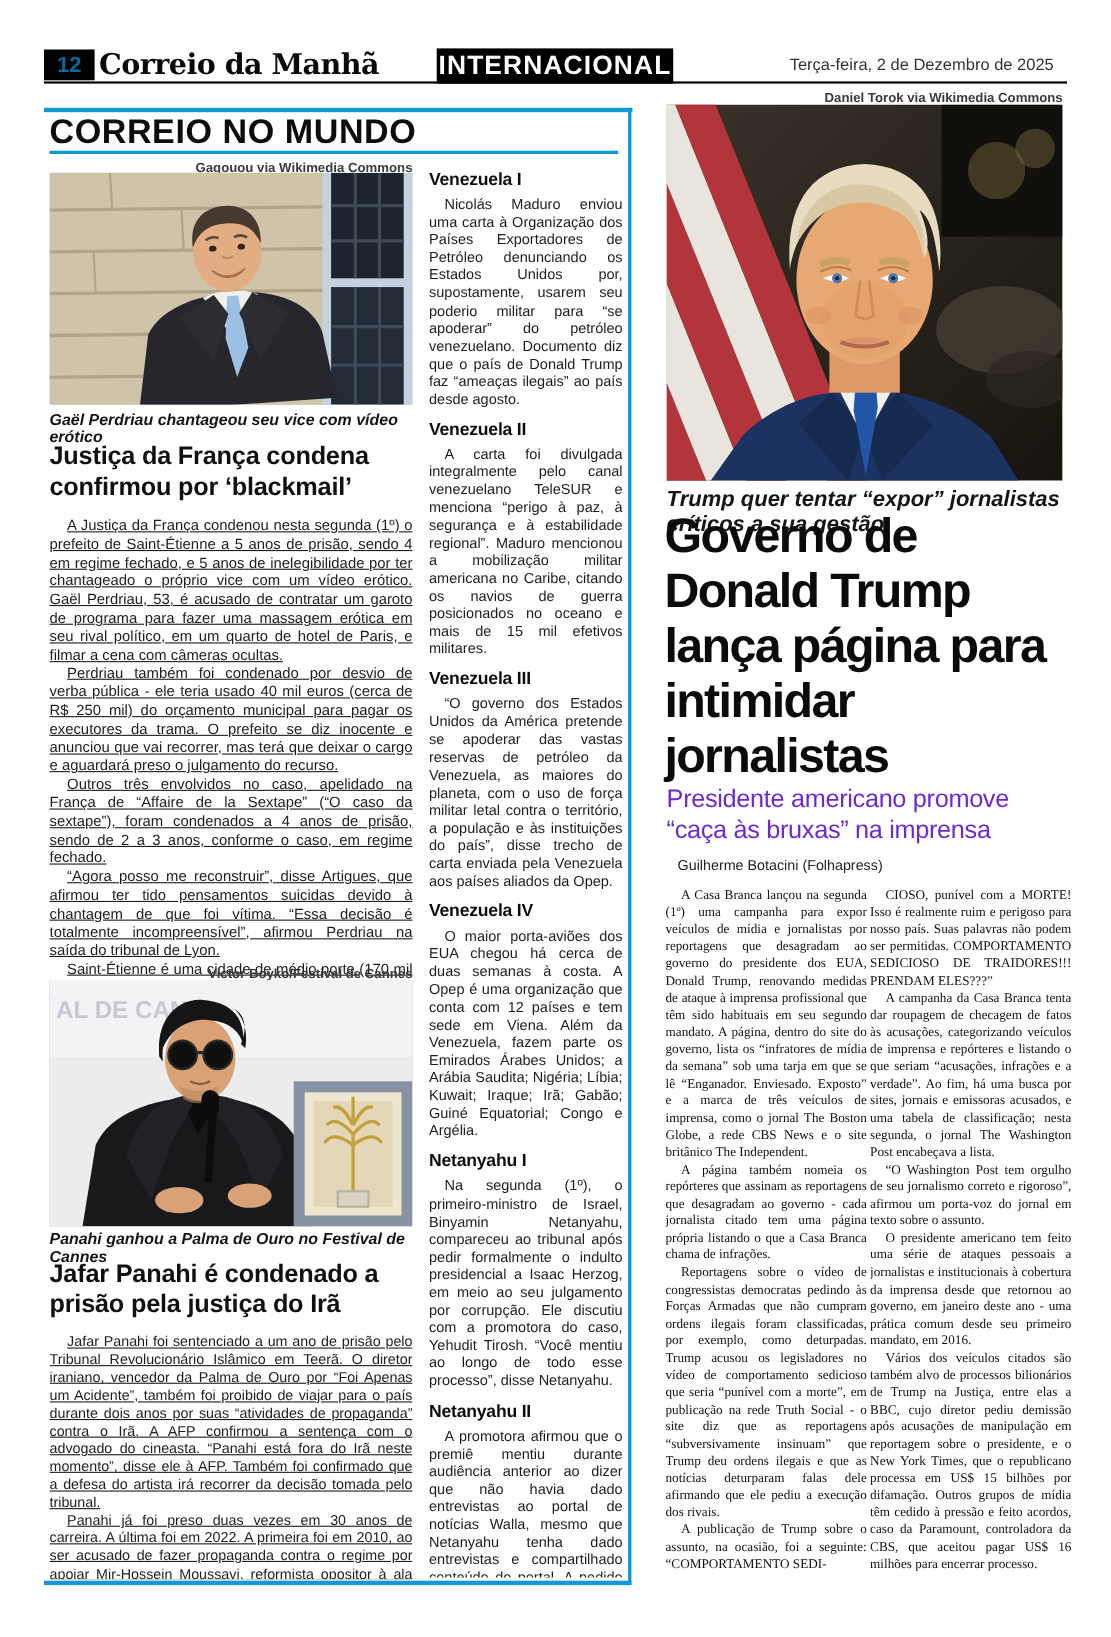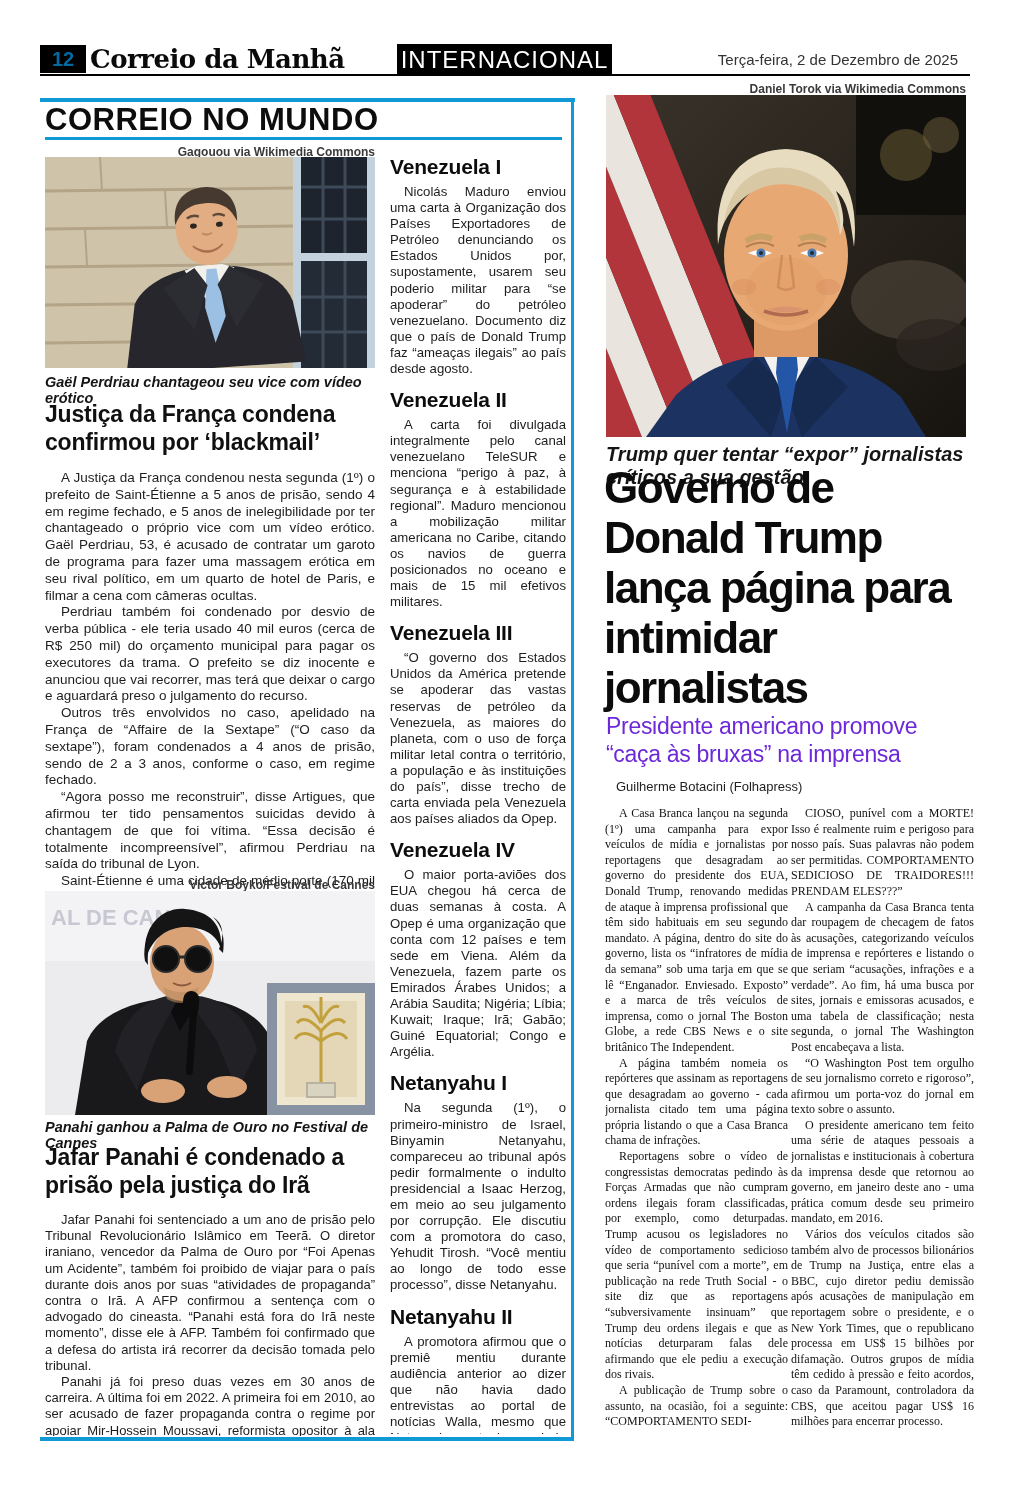--- a/index.html
+++ b/index.html
@@ -9,46 +9,46 @@
     background:#fff; overflow:hidden;
     font-family:"Liberation Sans", sans-serif; color:#222;
   }
   
   .hdr-rule { position:absolute; left:40px; top:74px; width:930px; height:2px; background:#000; }
   .pagenum-box { position:absolute; left:40px; top:45px; width:46px; height:28px; background:#000;
     color:#0369a1; font-weight:bold; font-size:20px; display:flex; align-items:center; justify-content:center; }
   .masthead { position:absolute; left:90px; top:44px; font-family:"DejaVu Serif", serif;
     font-weight:bold; font-size:26px; color:#0a0a0a; letter-spacing:-0.5px; }
   .section-box { position:absolute; left:397px; top:44px; width:215px; height:32px; background:#000;
-    color:#fff; font-weight:normal; font-size:24px; letter-spacing:1px;
+    color:#fff; font-weight:bold; font-size:24px; letter-spacing:1px;
     display:flex; align-items:center; justify-content:center; }
   .date-line { position:absolute; right:52px; top:51px; font-size:15px; color:#333; }
 
   
   .blue { background:#1199d6; }
   .frame-top    { position:absolute; left:40px;  top:98px;   width:535px; height:4px; }
   .frame-right  { position:absolute; left:571px; top:98px;   width:3px;  height:1343px; }
   .frame-bottom { position:absolute; left:40px;  top:1437px; width:534px; height:4px; }
   .cnm-title { position:absolute; left:45px; top:102px; font-size:31px; font-weight:800;
     letter-spacing:0.5px; color:#0d0d0d; }
   .cnm-underline { position:absolute; left:45px; top:137px; width:517px; height:3px; }
 
   
   .credit { position:absolute; width:330px; text-align:right; font-size:12px; font-weight:600; color:#3a3a3a; }
   .caption { position:absolute; width:330px; font-style:italic; font-weight:600; font-size:14.5px; color:#151515; }
   .art-headline { position:absolute; width:336px; font-size:23px; line-height:28px; font-weight:bold; color:#101010; letter-spacing:-0.2px;}
   .bodycopy { position:absolute; width:330px; font-size:13.5px; line-height:16.8px; text-align:justify; color:#1d1d1d; }
-  .bodycopy p { text-indent:16px; }
+  .bodycopy p { text-indent:16px;text-decoration:underline; }
   .byline-right { text-align:right; font-weight:bold; font-size:13.5px; margin-top:2px; }
   .photo { position:absolute; overflow:hidden; background:#ccc; }
   .photo svg { display:block; }
 
   
   .briefs { position:absolute; left:390px; top:150px; width:176px; height:1284px; overflow:hidden; }
-  .briefs h3 { font-size:21px; font-weight:800; color:#0d0d0d; margin:11px 0 5px; letter-spacing:-0.2px; }
+  .briefs h3 { font-size:16px; font-weight:800; color:#0d0d0d; margin:11px 0 5px; letter-spacing:-0.2px; }
   .briefs h3:first-child { margin-top:5px; }
   .briefs p { font-size:13.2px; line-height:16.1px; text-align:justify; text-indent:14px; color:#1d1d1d; }
 
   
   .t-credit { position:absolute; left:606px; top:82px; width:360px; text-align:right;
     font-size:12px; font-weight:600; color:#3a3a3a; }
   .t-photo { position:absolute; left:606px; top:95px; width:360px; height:342px; }
   .t-caption { position:absolute; left:606px; top:443px; width:362px; font-style:italic;
     font-weight:600; font-size:20px; color:#151515; }
   .t-headline { position:absolute; left:604px; top:463px; width:366px; font-size:44px;

